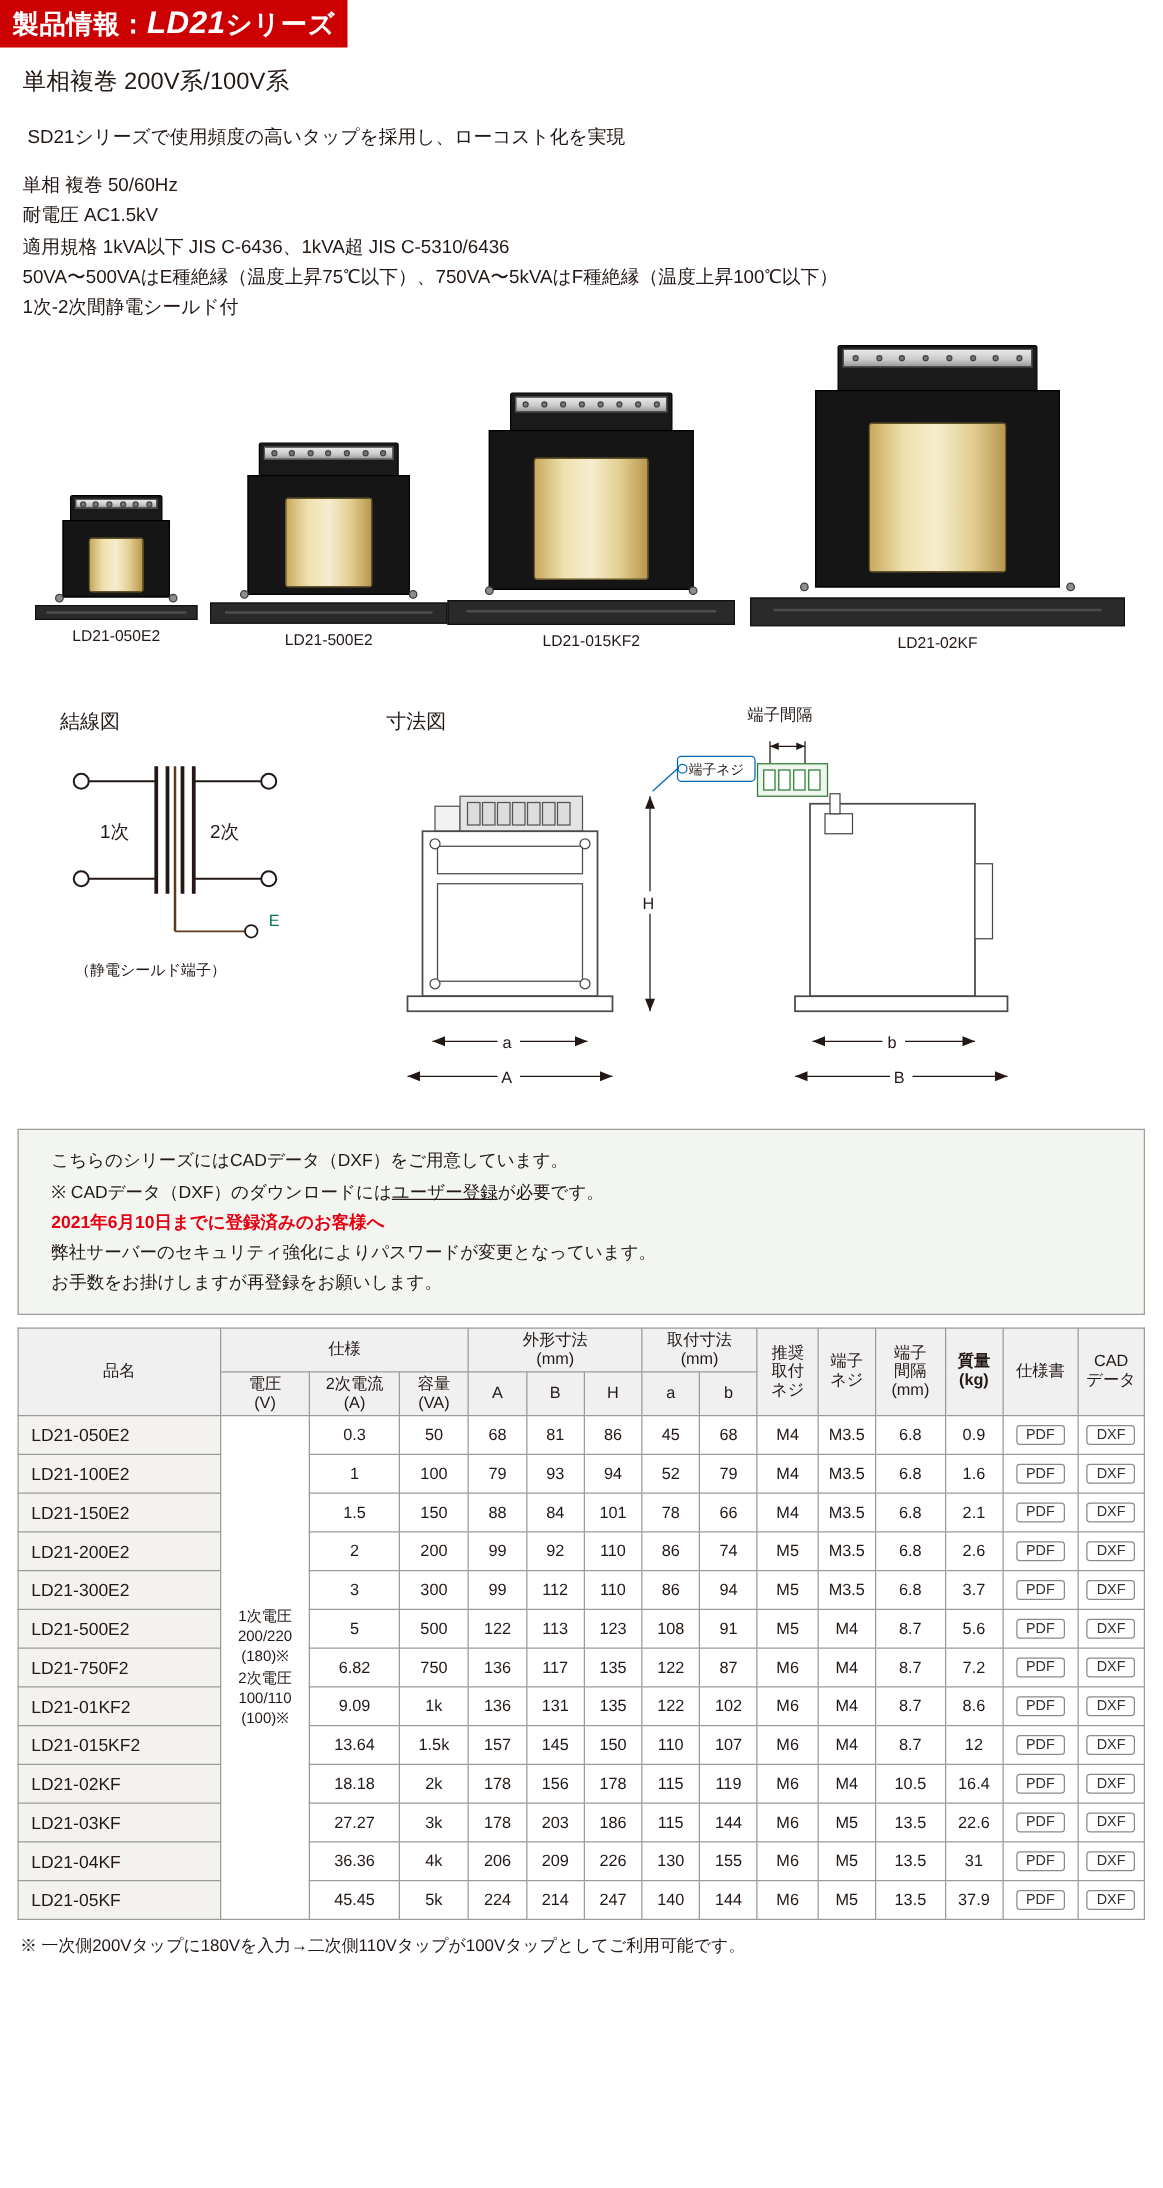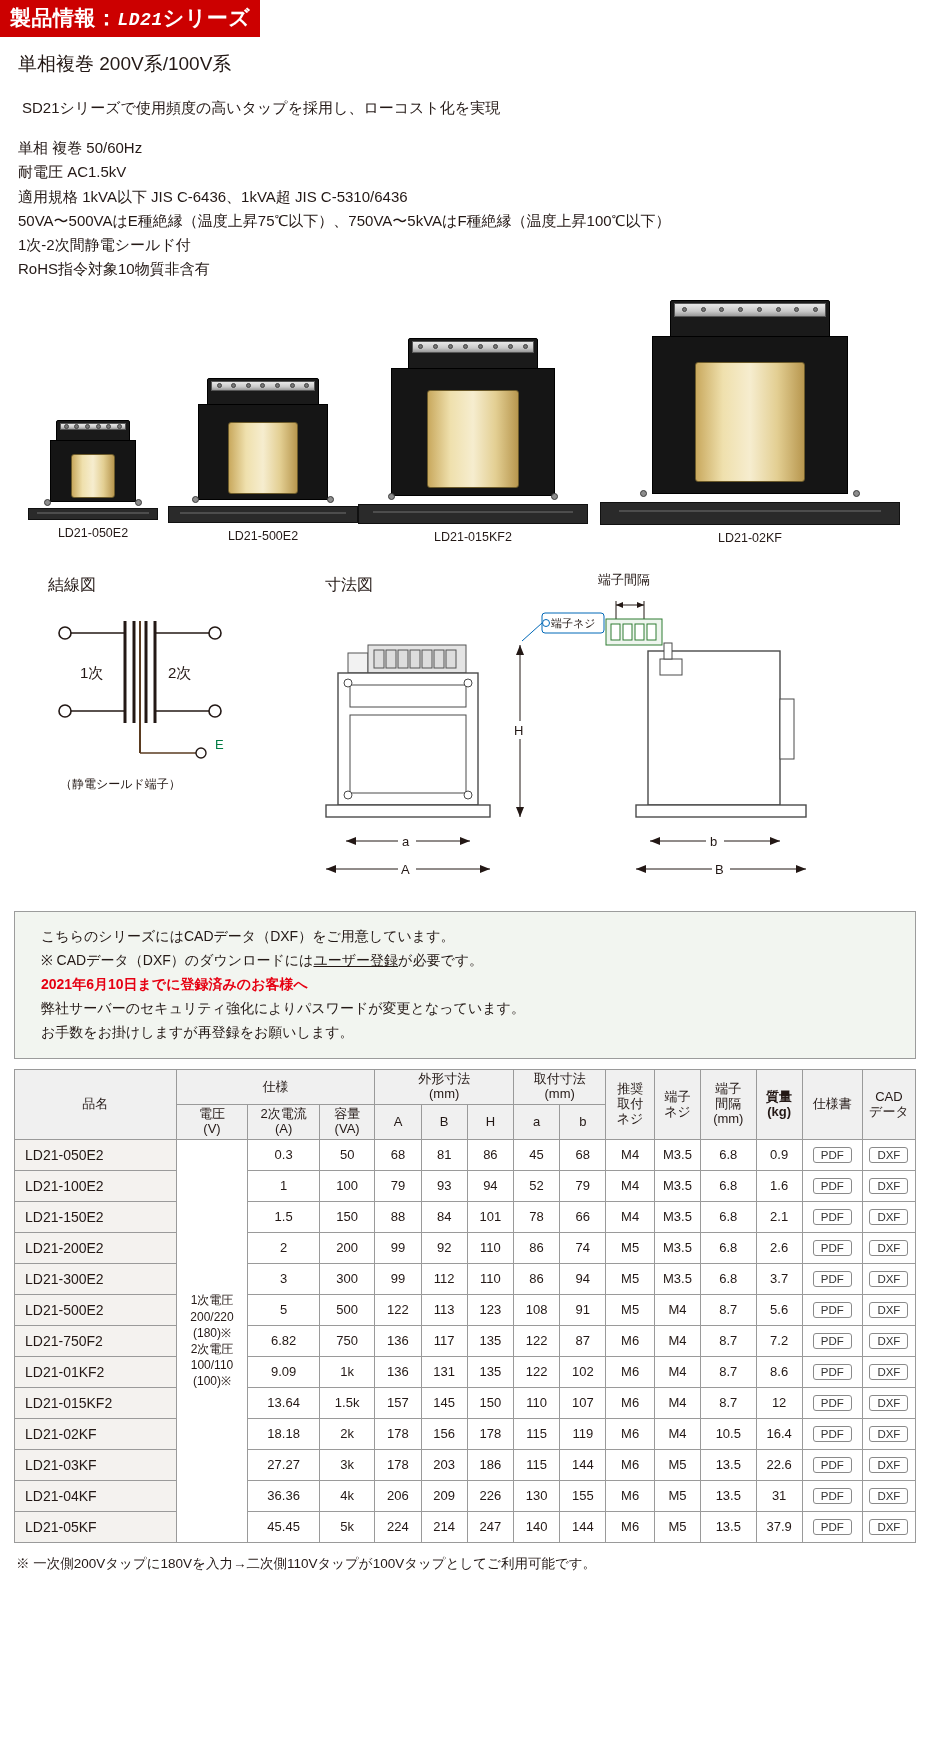--- a/index.html
+++ b/index.html
@@ -17,23 +17,23 @@
   .title-bar {
     background: #cc0000;
     color: #ffffff;
     font-size: 21px;
     font-weight: bold;
     padding: 4px 10px 5px 10px;
     display: inline-block;
     letter-spacing: 0.5px;
   }
   .title-bar .series {
-    font-family: Liberation Mono, monospace;
+    font-family: Liberation Sans, sans-serif;
     font-style: italic;
-    font-size: 18px;
+    font-size: 25px;
     font-weight: bold;
   }
   .subtitle {
     font-size: 19px;
     padding: 14px 0 0 18px;
     font-weight: normal;
   }
   .lead {
     font-size: 15px;
     padding: 22px 0 0 22px;
@@ -88,21 +88,21 @@
   .tx .base:after {
     content: ""; position: absolute; left: 6%; right: 6%; top: 35%;
     height: 2px; background: #4d4d4d;
   }
   .tx .bolt {
     position: absolute; width: 7px; height: 7px; border-radius: 50%;
     background: #8d8d8d; border: 1px solid #3a3a3a;
   }
 
   
-  .diagrams { position: relative; height: 330px; margin-top: 8px; }
+  .diagrams { position: relative; height: 330px; margin-top: 24px; }
   .diag-title { font-size: 16px; position: absolute; }
 
   
   .notice {
     margin: 8px 14px 0 14px;
     border: 1px solid #9c9c9c;
     background: #f2f5f0;
     padding: 12px 16px 14px 26px;
     line-height: 1.72;
     font-size: 14px;
@@ -152,21 +152,20 @@
 
   <div class="subtitle">単相複巻 200V系/100V系</div>
   <div class="lead">SD21シリーズで使用頻度の高いタップを採用し、ローコスト化を実現</div>
 
   <div class="spec-list">
     <div>単相 複巻 50/60Hz</div>
     <div>耐電圧 AC1.5kV</div>
     <div>適用規格 1kVA以下 JIS C-6436、1kVA超 JIS C-5310/6436</div>
     <div>50VA〜500VAはE種絶縁（温度上昇75℃以下）、750VA〜5kVAはF種絶縁（温度上昇100℃以下）</div>
     <div>1次-2次間静電シールド付</div>
-    <div>RoHS指令対象10物質非含有</div>
   </div>
 
   <div class="photos">
 
     <div class="photo-item" style="left:28px; top:120px; width:130px;">
       <div class="tx" style="height:100px; width:130px; margin:0 auto;">
         <div class="topblock" style="top:0; width:74px; height:22px;">
           <div class="terminals">
               <div class="screws">
                 <i></i>
@@ -257,21 +256,21 @@
         <div class="base" style="height:23px;"></div>
         <div class="bolt" style="left:40px; bottom:28px;"></div>
         <div class="bolt" style="right:40px; bottom:28px;"></div>
       </div>
       <div class="photo-caption">LD21-02KF</div>
     </div>
   </div>
 
   <div class="diagrams">
     <div class="diag-title" style="left:48px; top:2px;">結線図</div>
-    <div class="diag-title" style="left:325px; top:2px;">寸法図</div>
+    <div class="diag-title" style="left:309px; top:2px;">寸法図</div>
     <div class="diag-title" style="left:598px; top:-2px; font-size:13px;">端子間隔</div>
 
     <svg width="250" height="250" style="position:absolute; left:20px; top:30px;">
       <circle cx="45" cy="30" r="6" fill="#fff" stroke="#231815" stroke-width="1.6"></circle>
       <circle cx="45" cy="108" r="6" fill="#fff" stroke="#231815" stroke-width="1.6"></circle>
       <circle cx="195" cy="30" r="6" fill="#fff" stroke="#231815" stroke-width="1.6"></circle>
       <circle cx="195" cy="108" r="6" fill="#fff" stroke="#231815" stroke-width="1.6"></circle>
       <line x1="51" y1="30" x2="105" y2="30" stroke="#231815" stroke-width="1.6"></line>
       <line x1="51" y1="108" x2="105" y2="108" stroke="#231815" stroke-width="1.6"></line>
       <line x1="135" y1="30" x2="189" y2="30" stroke="#231815" stroke-width="1.6"></line>

